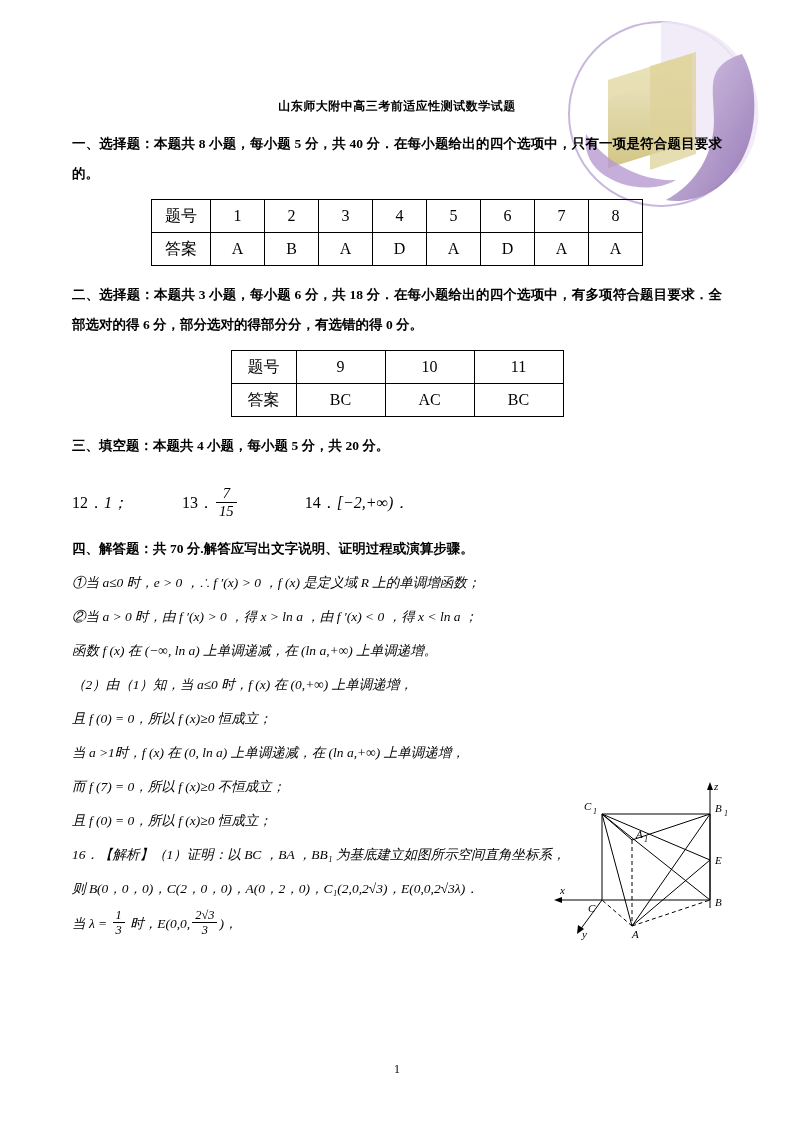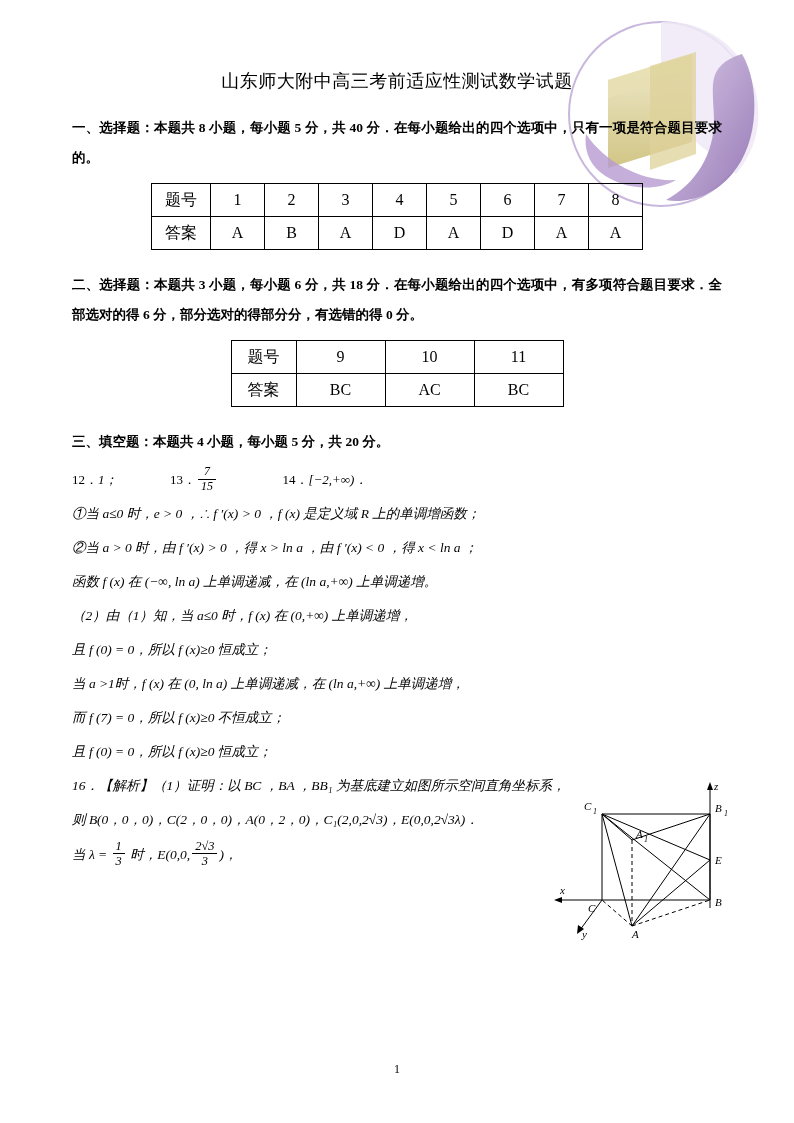--- a/index.html
+++ b/index.html
@@ -28,36 +28,36 @@
     width: 230px;
     height: 230px;
     z-index: 0;
     pointer-events: none;
   }
 
   .content { position: relative; z-index: 2; }
 
   .doc-title {
     text-align: center;
-    font-weight: normal;
-    font-size: 18px;
+    font-weight: bold;
+    font-size: 12px;
     letter-spacing: 0.5px;
-    margin-top: 29px;
+    margin-top: 58px;
   }
   .doc-subtitle {
     text-align: center;
     font-weight: bold;
     font-size: 15px;
     margin-top: 22px;
   }
 
   .para {
     font-size: 13.5px;
     line-height: 30px;
-    margin-top: 20px;
+    margin-top: 14px;
     text-align: justify;
   }
   .para.tight { margin-top: 4px; }
 
   .bold { font-weight: bold; }
 
   
   table.ans {
     border-collapse: collapse;
     margin: 10px auto 0 auto;
@@ -83,21 +83,21 @@
     vertical-align: -0.52em;
     text-align: center;
     font-size: 0.92em;
     line-height: 1.15;
     margin: 0 2px;
   }
   .frac .num { display:block; border-bottom: 1px solid #000; padding: 0 3px; }
   .frac .den { display:block; padding: 0 3px; }
   sup.s { font-size: 0.72em; vertical-align: super; }
 
-  .fill-row { font-size: 13px; line-height: 30px; margin-top: 8px; }
+  .fill-row { font-size: 16px; line-height: 30px; margin-top: 24px; }
   .fill-row .item { display:inline-block; }
   .gap-a { display:inline-block; width: 46px; }
   .gap-b { display:inline-block; width: 58px; }
 
   
   .figure {
     position: absolute;
     right: 44px;
     top: 778px;
     width: 210px;
@@ -209,20 +209,23 @@
       <span class="gap-a"></span>
       <span class="item">
         <span>13．</span><span class="frac"><span class="num math">7</span><span class="den math">15</span></span>
       </span>
       <span class="gap-b"></span>
       <span class="item">
         <span>14．</span><span class="math">[−2,+∞)．</span>
       </span>
     </div>
 
+    <div class="para">
+      <span class="bold">四、解答题：</span><span class="bold">共 70 分.解答应写出文字说明、证明过程或演算步骤。</span>
+    </div>
 
     <div class="para tight math">①当 a≤0 时，e &gt; 0 ，∴ f ′(x) &gt; 0 ，f (x) 是定义域 R 上的单调增函数；</div>
     <div class="para tight math">②当 a &gt; 0 时，由 f ′(x) &gt; 0 ，得 x &gt; ln a ，由 f ′(x) &lt; 0 ，得 x &lt; ln a ；</div>
     <div class="para tight math">函数 f (x) 在 (−∞, ln a) 上单调递减，在 (ln a,+∞) 上单调递增。</div>
     <div class="para tight math">（2）由（1）知，当 a≤0 时，f (x) 在 (0,+∞) 上单调递增，</div>
     <div class="para tight math">且 f (0) = 0，所以 f (x)≥0 恒成立；</div>
     <div class="para tight math">当 a &gt;1时，f (x) 在 (0, ln a) 上单调递减，在 (ln a,+∞) 上单调递增，</div>
     <div class="para tight math">而 f (7) = 0，所以 f (x)≥0 不恒成立；</div>
     <div class="para tight math">且 f (0) = 0，所以 f (x)≥0 恒成立；</div>
 

